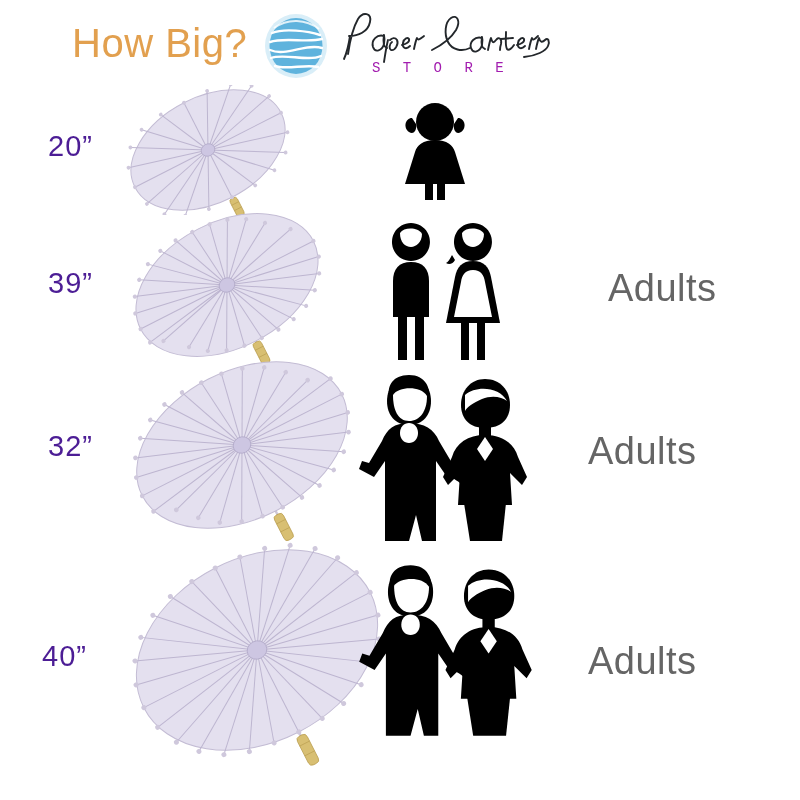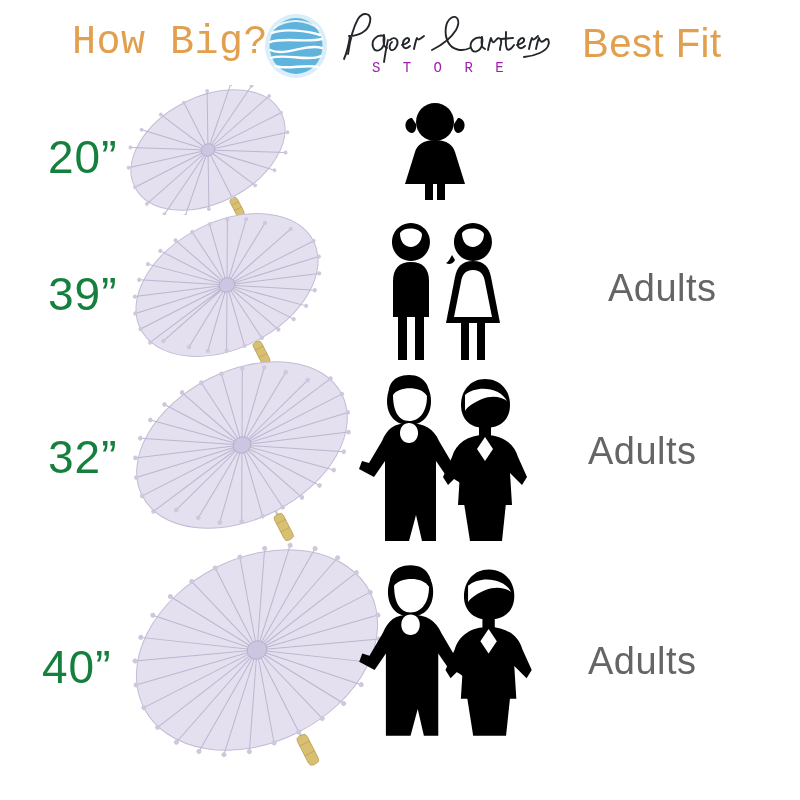--- a/index.html
+++ b/index.html
@@ -33,21 +33,21 @@
     position: absolute;
     top: 18px;
     font-size: 40px;
     font-weight: 400;
     color: #e2a04f;
     letter-spacing: 0.5px;
     line-height: 50px;
     white-space: nowrap;
     font-family: "Liberation Sans", sans-serif;
   }
-  .header-title.left  { left: 72px; font-family: Liberation Mono, monospace; }
+  .header-title.left  { left: 72px; }
   .header-title.right { left: 582px; }
 
   .brand {
     position: absolute;
     left: 262px;
     top: 8px;
     width: 290px;
     height: 80px;
   }
   .brand-mark {
@@ -79,22 +79,22 @@
   }
 
   
   .row {
     position: absolute;
     left: 0;
     width: 800px;
   }
   .size-label {
     position: absolute;
-    font-size: 46px;
-    color: #15803d;
+    font-size: 29px;
+    color: #4c1d95;
     font-weight: 300;
     white-space: nowrap;
     font-family: "Liberation Sans", sans-serif;
     letter-spacing: 1px;
   }
   .fit-label {
     position: absolute;
     font-size: 38px;
     color: #656565;
     font-weight: 300;
@@ -163,21 +163,20 @@
 
               <path d="M200 39 C 201 34, 202 30, 203 28 C 204 32, 206 33, 209 30 C 212 27, 214 31, 212 36 C 210 41, 200 46, 188 47"></path>
             </g>
           </svg>
         </div>
         <div class="brand-store">S T O R E</div>
       </div>
 
     </div>
 
-    <div class="header-title right">Best Fit</div>
   </div>
 
   <div class="row" style="top:85px;height:125px;">
 
     <div class="size-label" style="left:48px; top:45px;">20”</div>
 
     <div class="parasol" style="left:108px; top:0px;">
       <svg viewBox="0 0 200 130" width="200" height="130">
         <g transform="rotate(-27 100 65)">
 

